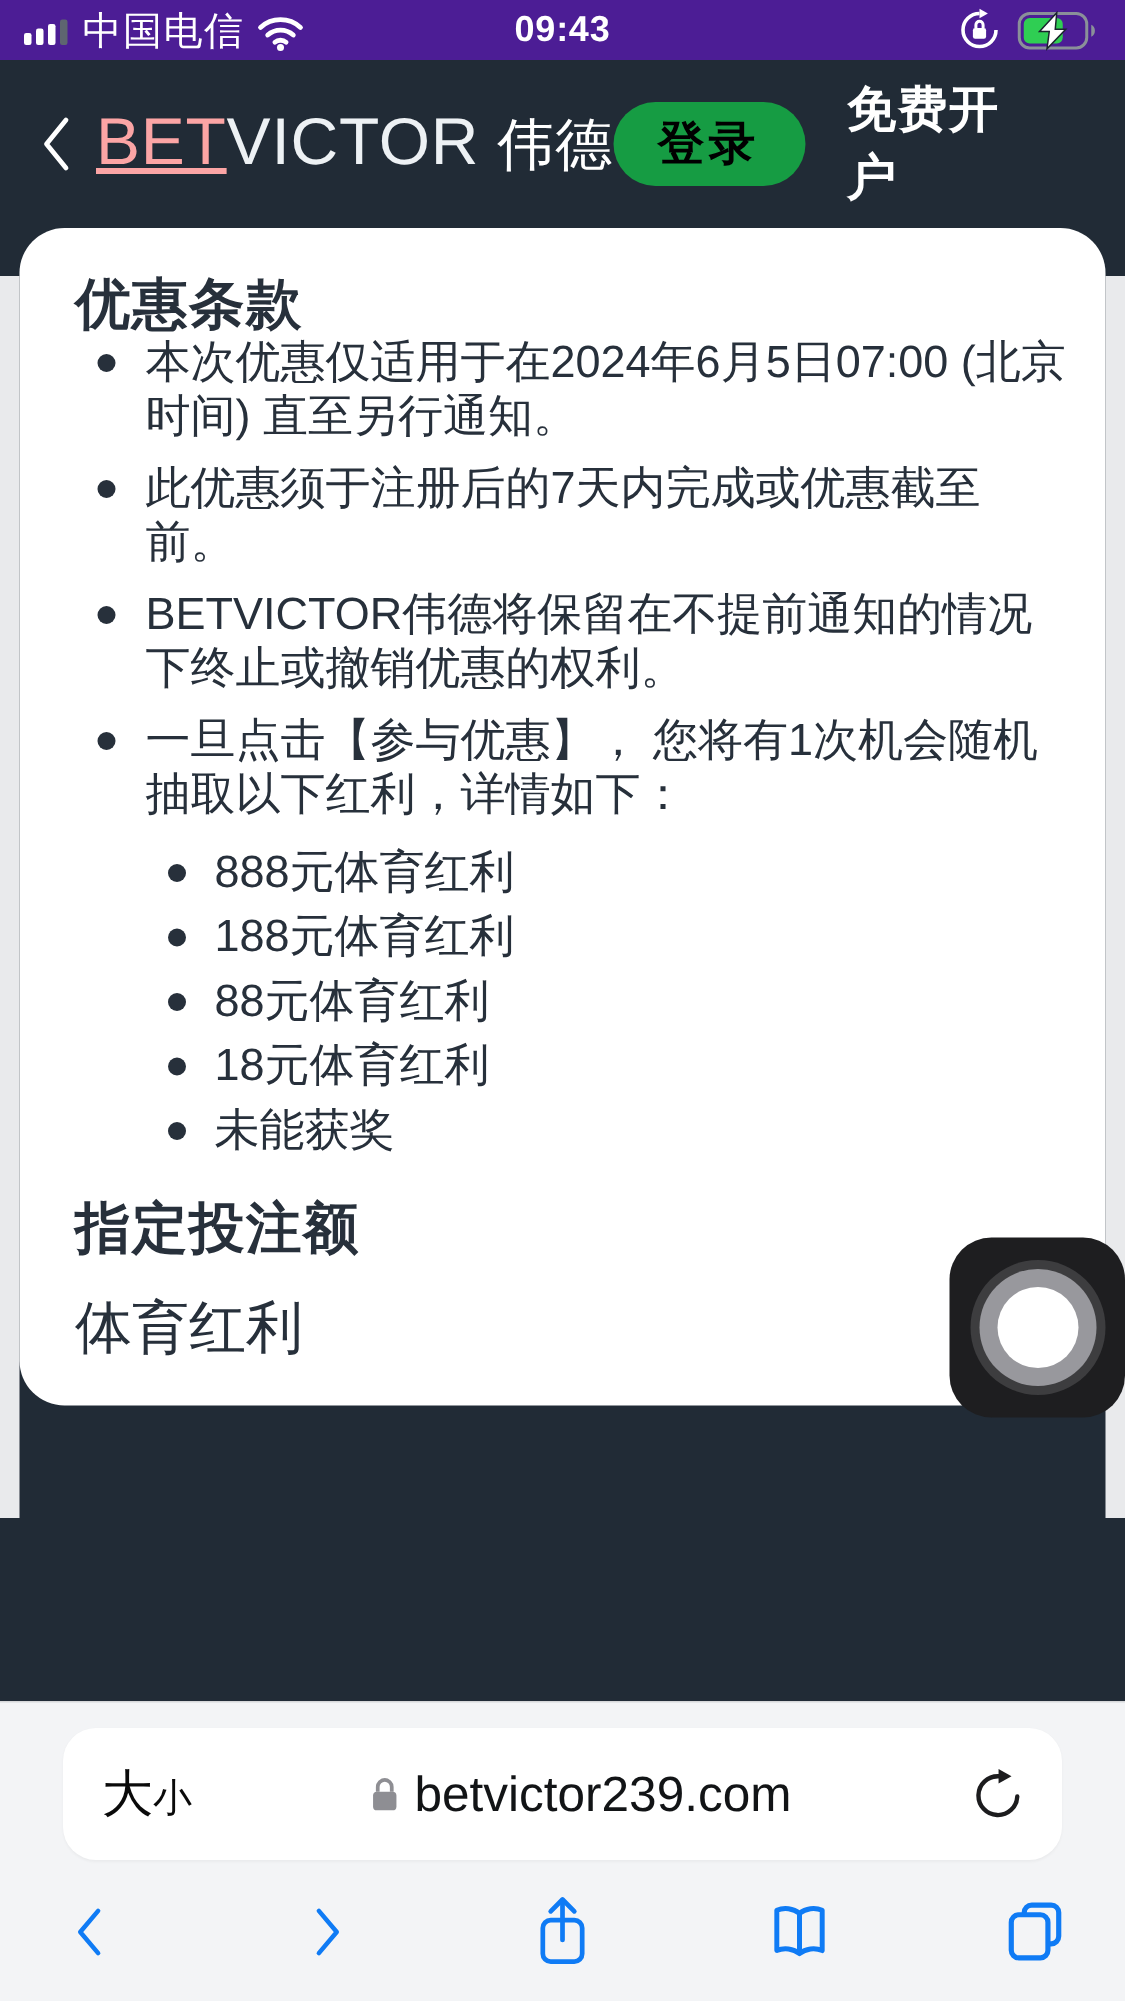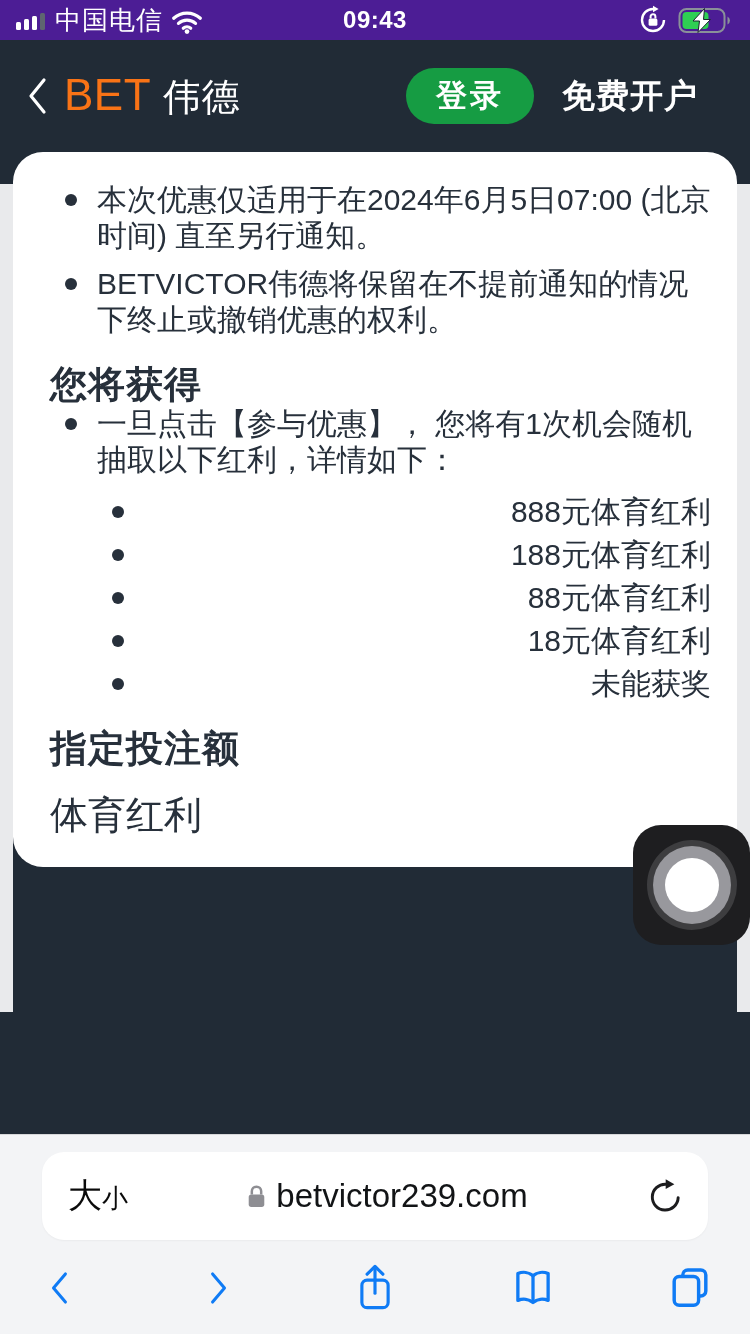--- a/index.html
+++ b/index.html
@@ -30,26 +30,26 @@
   }
   .status-right{margin-left:auto;display:flex;align-items:center;gap:10px;}
   
   .header{
     height:112px;background:#212B36;
     display:flex;align-items:center;
     padding:0 52px 0 26px;position:relative;z-index:4;
   }
   .back-btn{display:flex;align-items:center;}
   .logo{margin-left:16px;font-weight:300;letter-spacing:.5px;white-space:nowrap;display:flex;align-items:baseline;}
-  .logo-bet{color:#f97316;font-size:44px;}
+  .logo-bet{color:#fca5a5;font-size:44px;text-decoration:underline;}
   .logo-victor{color:#EDF1F4;font-size:44px;}
   .logo-cn{color:#FFFFFF;font-size:38px;margin-left:12px;font-weight:400;}
   .login-btn{
     margin-left:auto;min-width:128px;height:56px;border-radius:28px;
-    background:#169C43;color:#ffffff;font-size:31px;font-weight:700;
+    background:#169C43;color:#000000;font-size:31px;font-weight:700;
     display:flex;align-items:center;justify-content:center;
     letter-spacing:3px;border:none;padding:0 26px;box-sizing:border-box;
   }
   .signup-link{margin-left:28px;color:#ffffff;font-size:33px;font-weight:700;letter-spacing:1px;}
   
   .page{position:relative;height:982px;background:#212B36;}
   .gutter{position:absolute;top:32px;width:13px;height:828px;background:#E9EAEC;z-index:1;}
   .gutter.left{left:0;}
   .gutter.right{right:0;}
   .card{
@@ -58,21 +58,21 @@
     padding:30px 26px 26px 37px;box-sizing:border-box;
     color:#27303B;
   }
   .card-heading{font-size:37px;line-height:42px;font-weight:700;margin:0;letter-spacing:1px;}
   .card-heading + ul{margin-top:20px;}
   ul.l1{list-style:none;margin:0;padding:0;}
   ul.l1>li{position:relative;padding-left:47px;margin-bottom:12px;font-size:30px;line-height:36px;}
   ul.l1>li::before{
     content:"";position:absolute;left:15px;top:12px;width:12px;height:12px;border-radius:50%;background:#27303B;
   }
-  ul.l2{list-style:none;margin:16px 0 0;padding:0;text-align:right;}
+  ul.l2{list-style:none;margin:16px 0 0;padding:0;}
   ul.l2>li{position:relative;padding-left:46px;margin-bottom:7px;font-size:30px;line-height:36px;}
   ul.l2>li::before{
     content:"";position:absolute;left:15px;top:12px;width:12px;height:12px;border-radius:50%;background:#27303B;
   }
   .sec-gap{margin-top:26px;}
   .stake-value{font-size:38px;margin:20px 0 0;}
   
   .assistive-touch{
     position:absolute;top:825px;right:0;width:117px;height:120px;
     background:#1E1E20;border-radius:28px;z-index:9;
@@ -145,37 +145,39 @@
 </div>
 
 <div class="header">
   <span class="back-btn">
     <svg width="22" height="38" viewBox="0 0 22 38">
       <path d="M18 3 L5 19 L18 35" fill="none" stroke="#fff" stroke-width="3.2" stroke-linecap="round" stroke-linejoin="round"></path>
     </svg>
   </span>
   <span class="logo">
     <span class="logo-bet">BET</span>
+    <span class="logo-victor">VICTOR</span>
     <span class="logo-cn">伟德</span>
   </span>
   <button class="login-btn">登录</button>
   <span class="signup-link">免费开户</span>
 </div>
 
 <div class="page">
   <div class="gutter left"></div>
   <div class="gutter right"></div>
 
   <div class="card">
+    <h2 class="card-heading">优惠条款</h2>
     <ul class="l1">
       <li>本次优惠仅适用于在2024年6月5日07:00 (北京时间) 直至另行通知。</li>
+      <li>此优惠须于注册后的7天内完成或优惠截至前。</li>
       <li>BETVICTOR伟德将保留在不提前通知的情况下终止或撤销优惠的权利。</li>
     </ul>
 
-    <h2 class="card-heading sec-gap">您将获得</h2>
     <ul class="l1">
       <li>
         <span>一旦点击【参与优惠】， 您将有1次机会随机抽取以下红利，详情如下：</span>
         <ul class="l2">
           <li>888元体育红利</li>
           <li>188元体育红利</li>
           <li>88元体育红利</li>
           <li>18元体育红利</li>
           <li>未能获奖</li>
         </ul>

